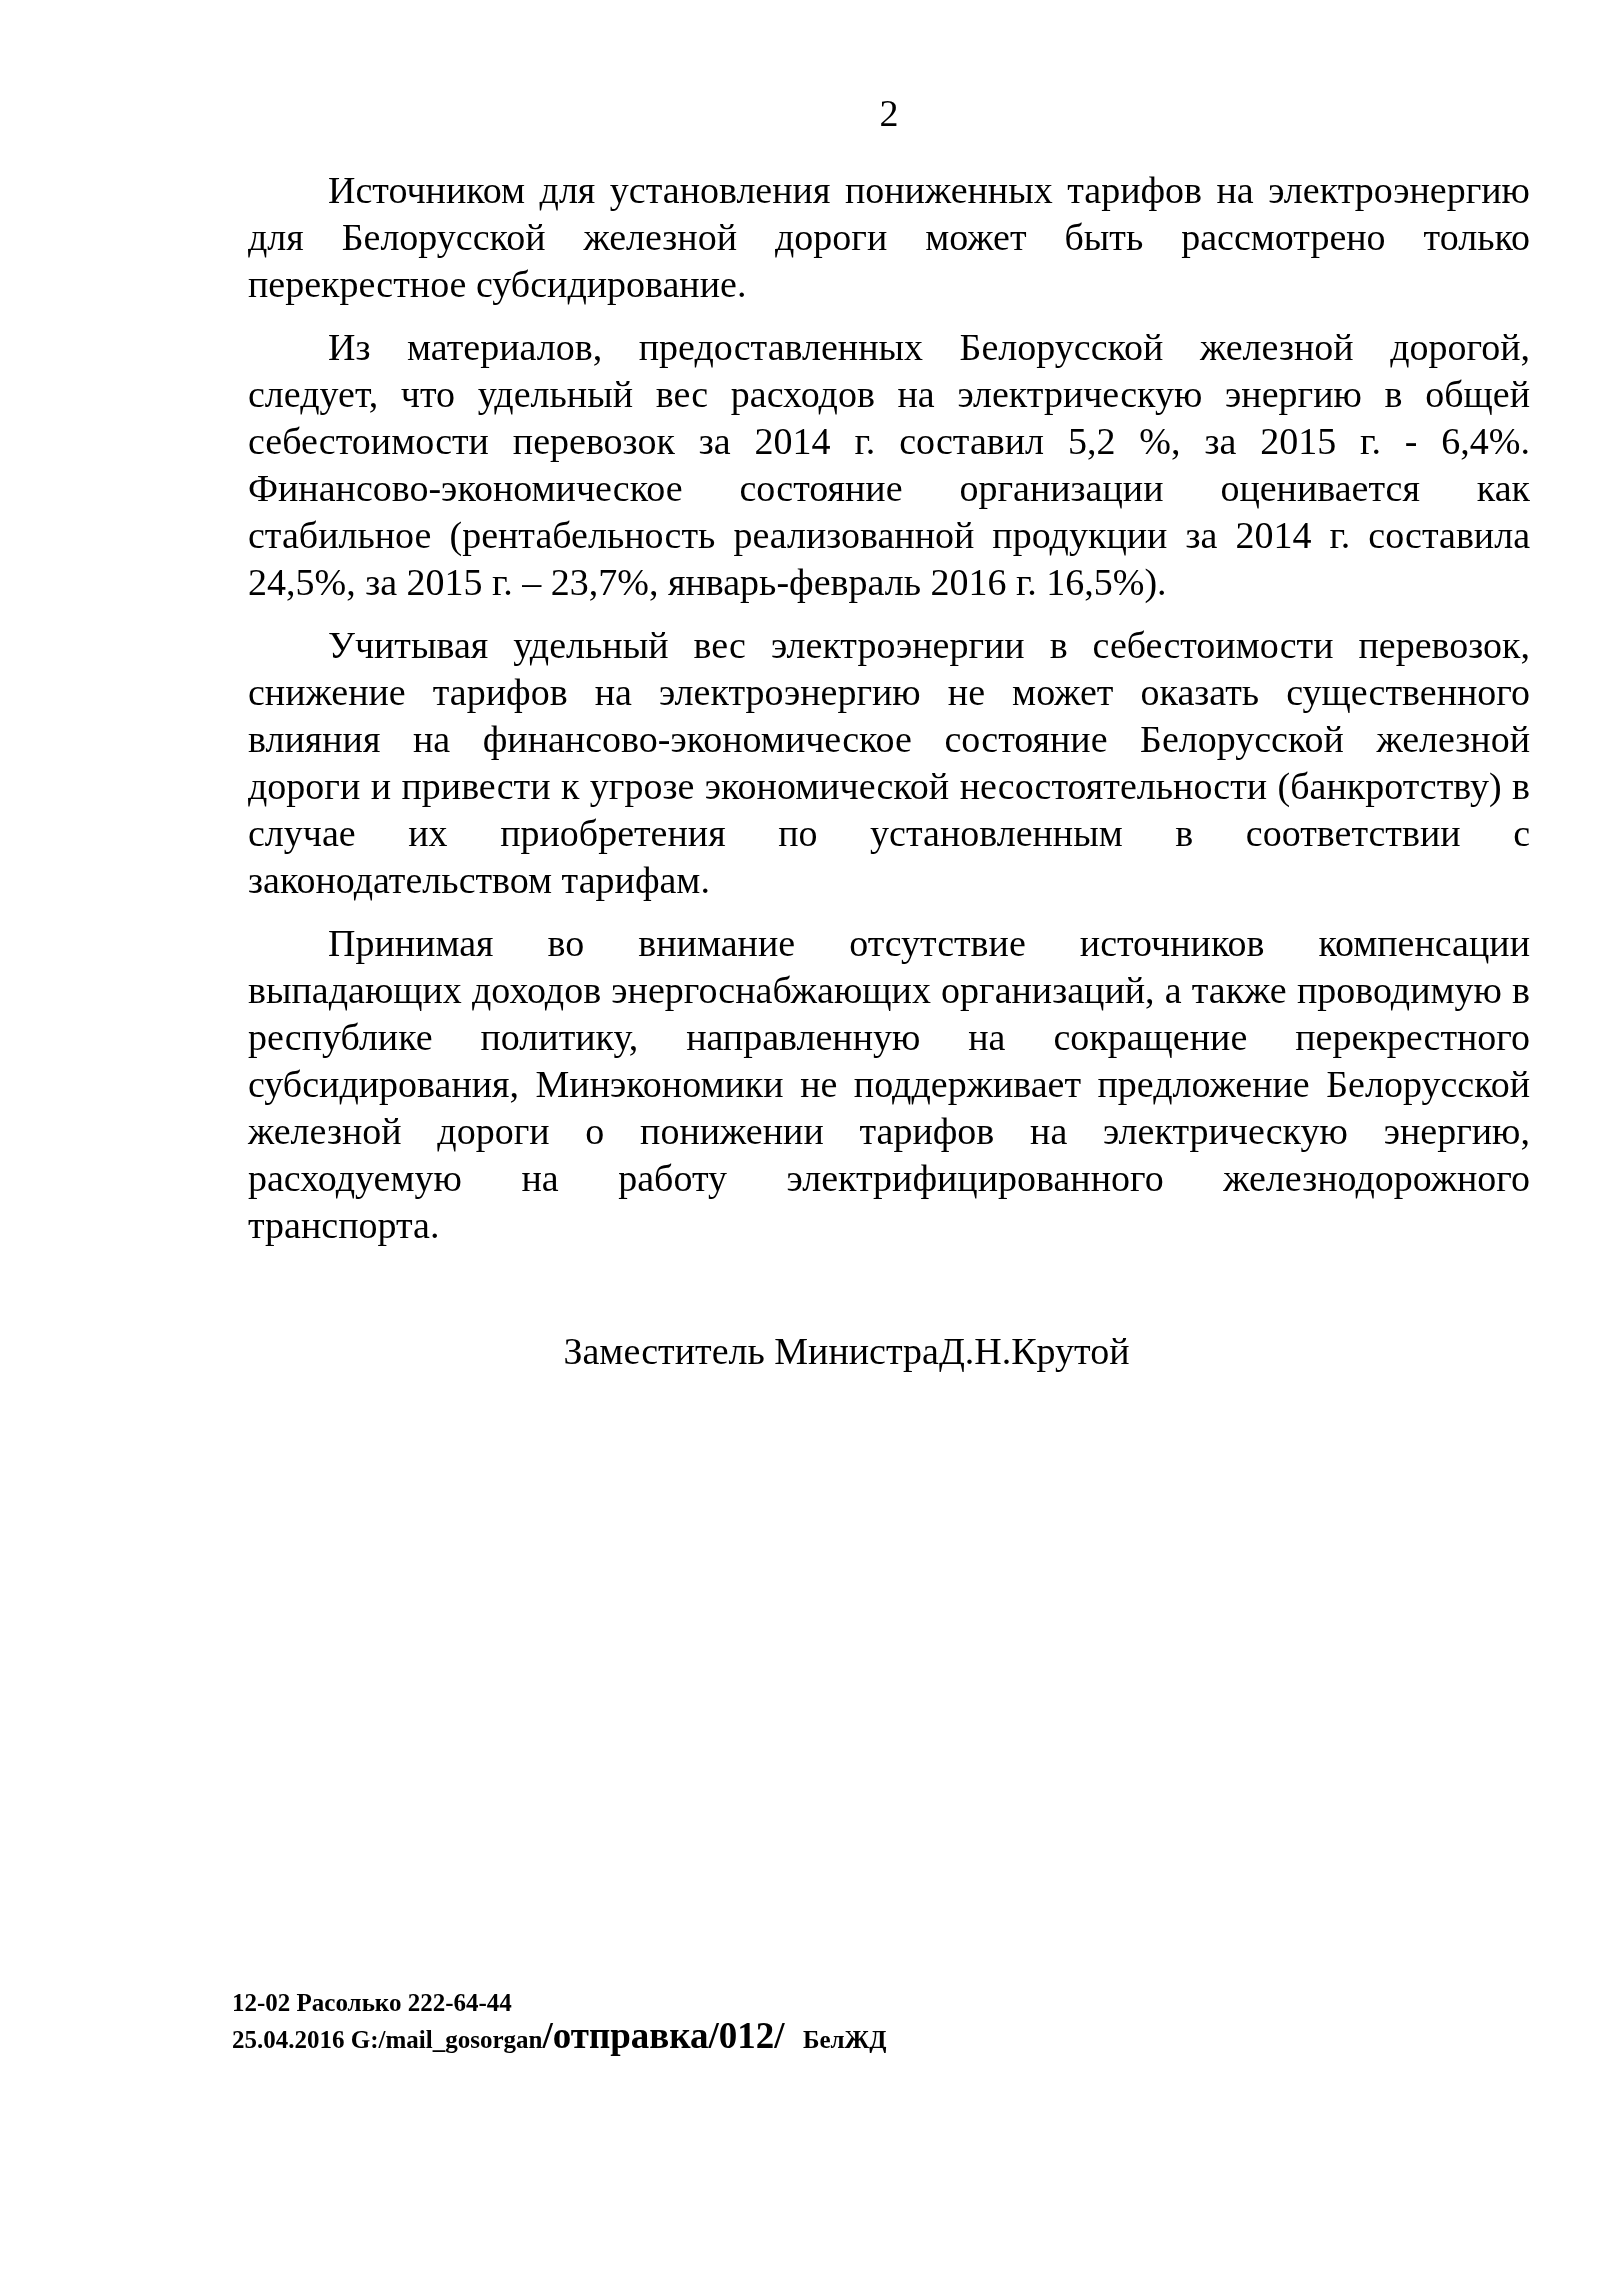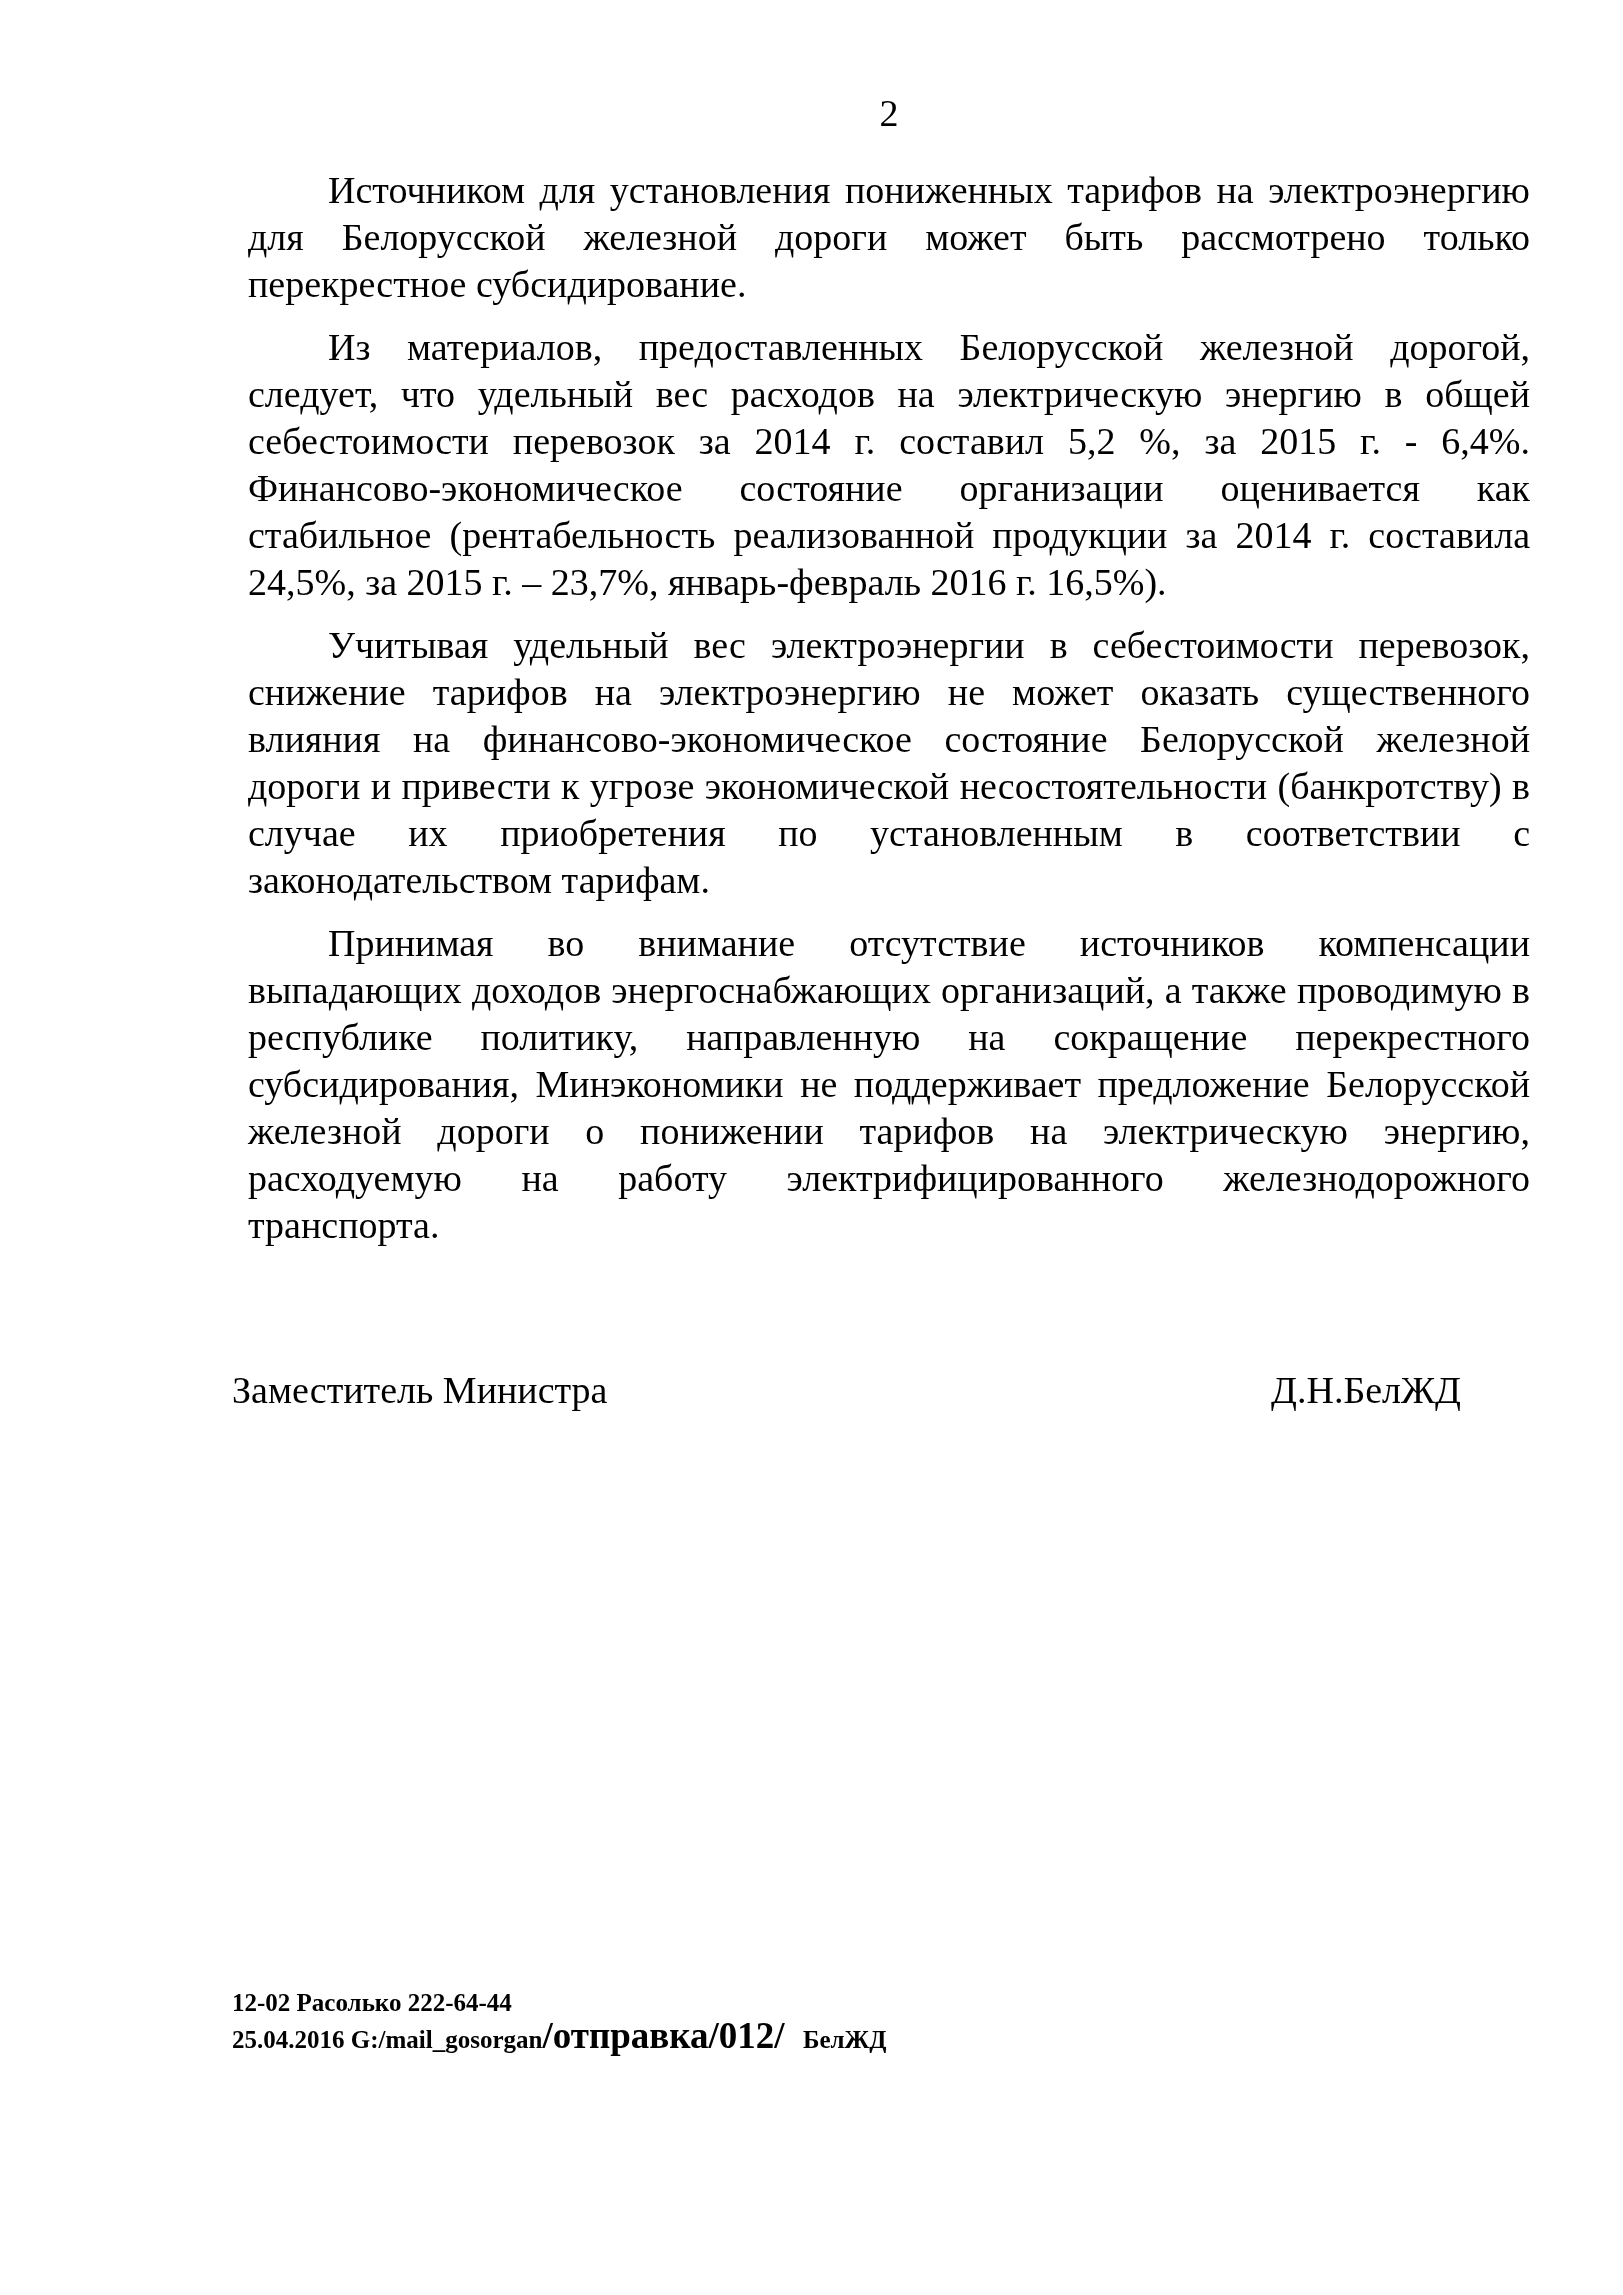--- a/index.html
+++ b/index.html
@@ -43,25 +43,24 @@
     padding: 0;
     text-indent: 80px;
     hyphens: none;
   }
   .signature {
     position: absolute;
     top: 1328px;
     left: 232px;
     width: 1314px;
     display: flex;
-    justify-content: space-between;
+    justify-content: center;
     font-size: 38px;
     line-height: 47px;
     white-space: nowrap;
-    margin-top: 39px;
   }
   .sig-name {
     padding-right: 85px;
   }
   .footer {
     position: absolute;
     top: 1986px;
     left: 232px;
     font-size: 25px;
     line-height: 33px;
@@ -86,21 +85,21 @@
 
   <div class="content">
     <p>Источником для установления пониженных тарифов на электроэнергию для Белорусской железной дороги может быть рассмотрено только перекрестное субсидирование.</p>
     <p>Из материалов, предоставленных Белорусской железной дорогой, следует, что удельный вес расходов на электрическую энергию в общей себестоимости перевозок за 2014 г. составил 5,2 %,  за 2015 г. - 6,4%. Финансово-экономическое состояние организации оценивается как стабильное (рентабельность реализованной продукции за 2014 г. составила 24,5%,  за 2015 г. – 23,7%, январь-февраль 2016 г. 16,5%).</p>
     <p>Учитывая удельный вес электроэнергии в себестоимости перевозок, снижение тарифов на электроэнергию не может оказать существенного влияния на финансово-экономическое состояние Белорусской железной дороги и привести к угрозе экономической несостоятельности (банкротству) в случае их приобретения по установленным в соответствии с законодательством тарифам.</p>
     <p>Принимая во внимание отсутствие источников компенсации выпадающих доходов энергоснабжающих организаций, а также проводимую в республике политику, направленную на сокращение перекрестного субсидирования, Минэкономики не поддерживает предложение Белорусской железной дороги о понижении тарифов на электрическую энергию,  расходуемую на работу электрифицированного железнодорожного транспорта.</p>
   </div>
 
   <div class="signature">
     <span>Заместитель Министра</span>
-    <span class="sig-name">Д.Н.БелЖД</span>
+    <span class="sig-name">Д.Н.Крутой</span>
   </div>
 
   <div class="footer">
     <div>12-02 Расолько 222-64-44</div>
     <div><span>25.04.2016 G:/mail_gosorgan</span><span class="f-big">/отправка/012/</span><span class="f-tail">БелЖД</span></div>
   </div>
 
 </div>
 
 

